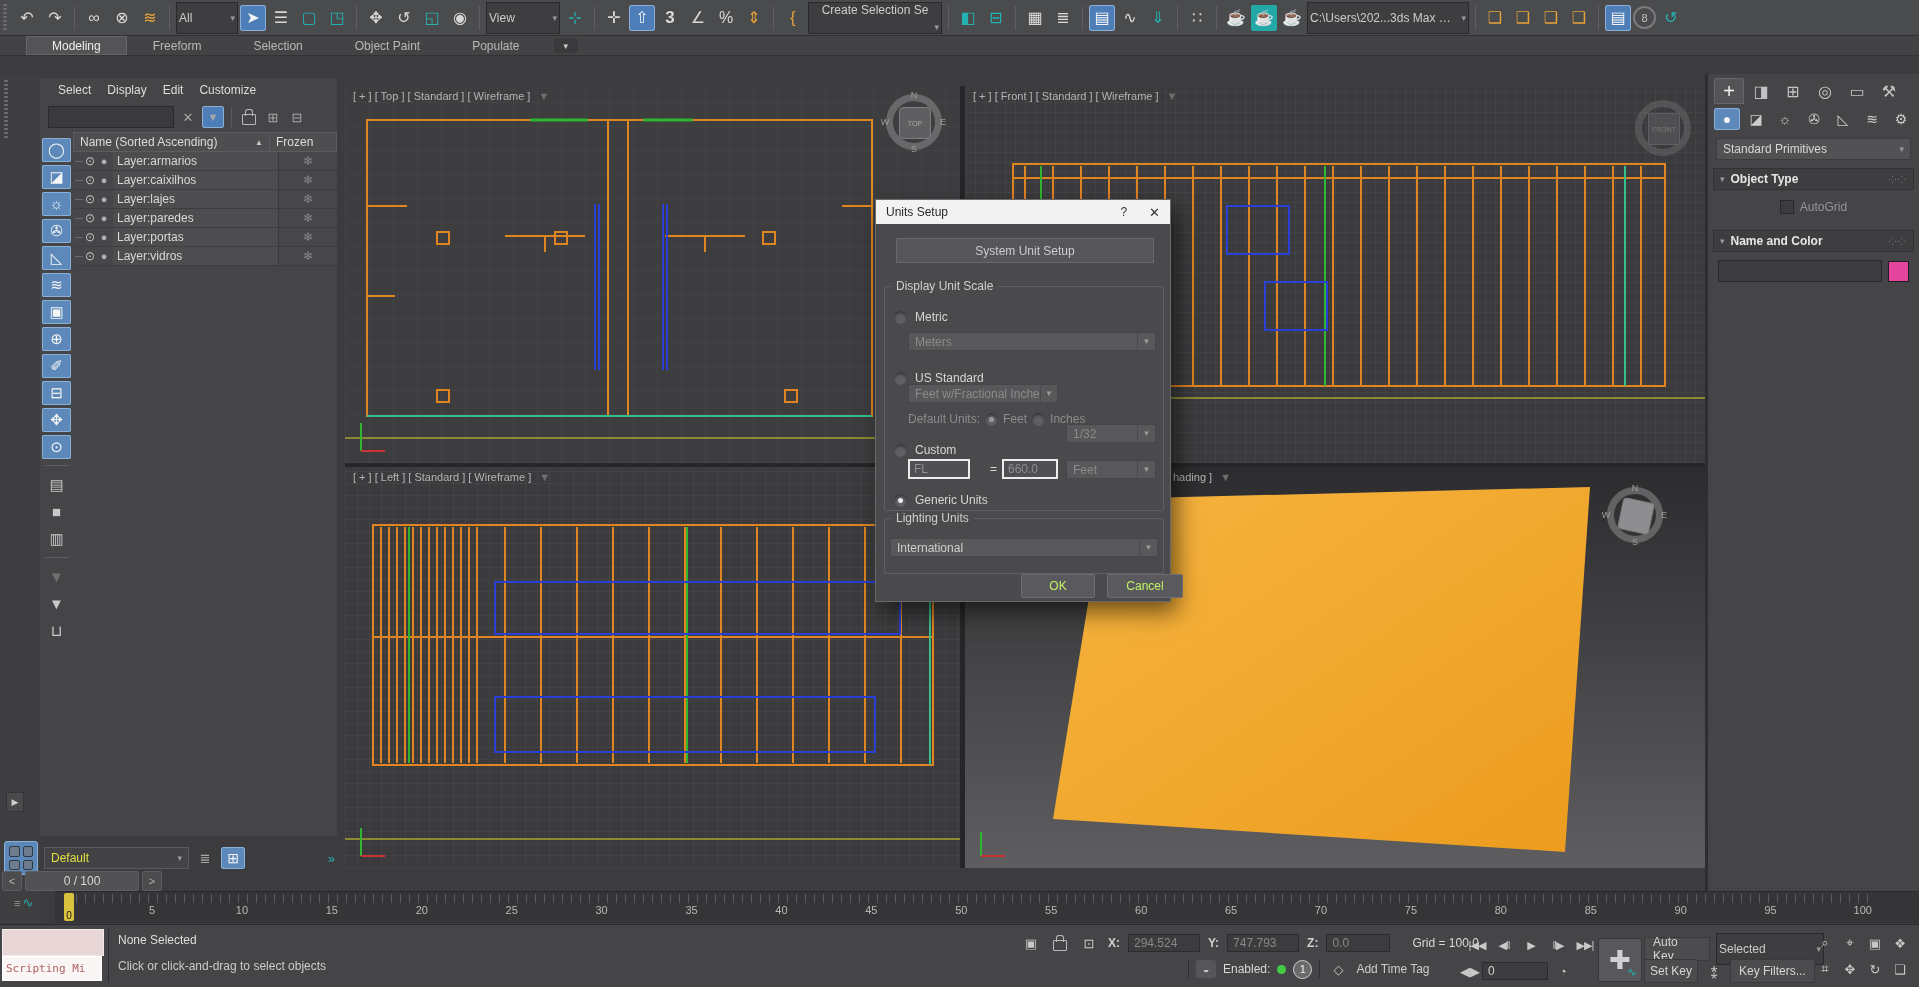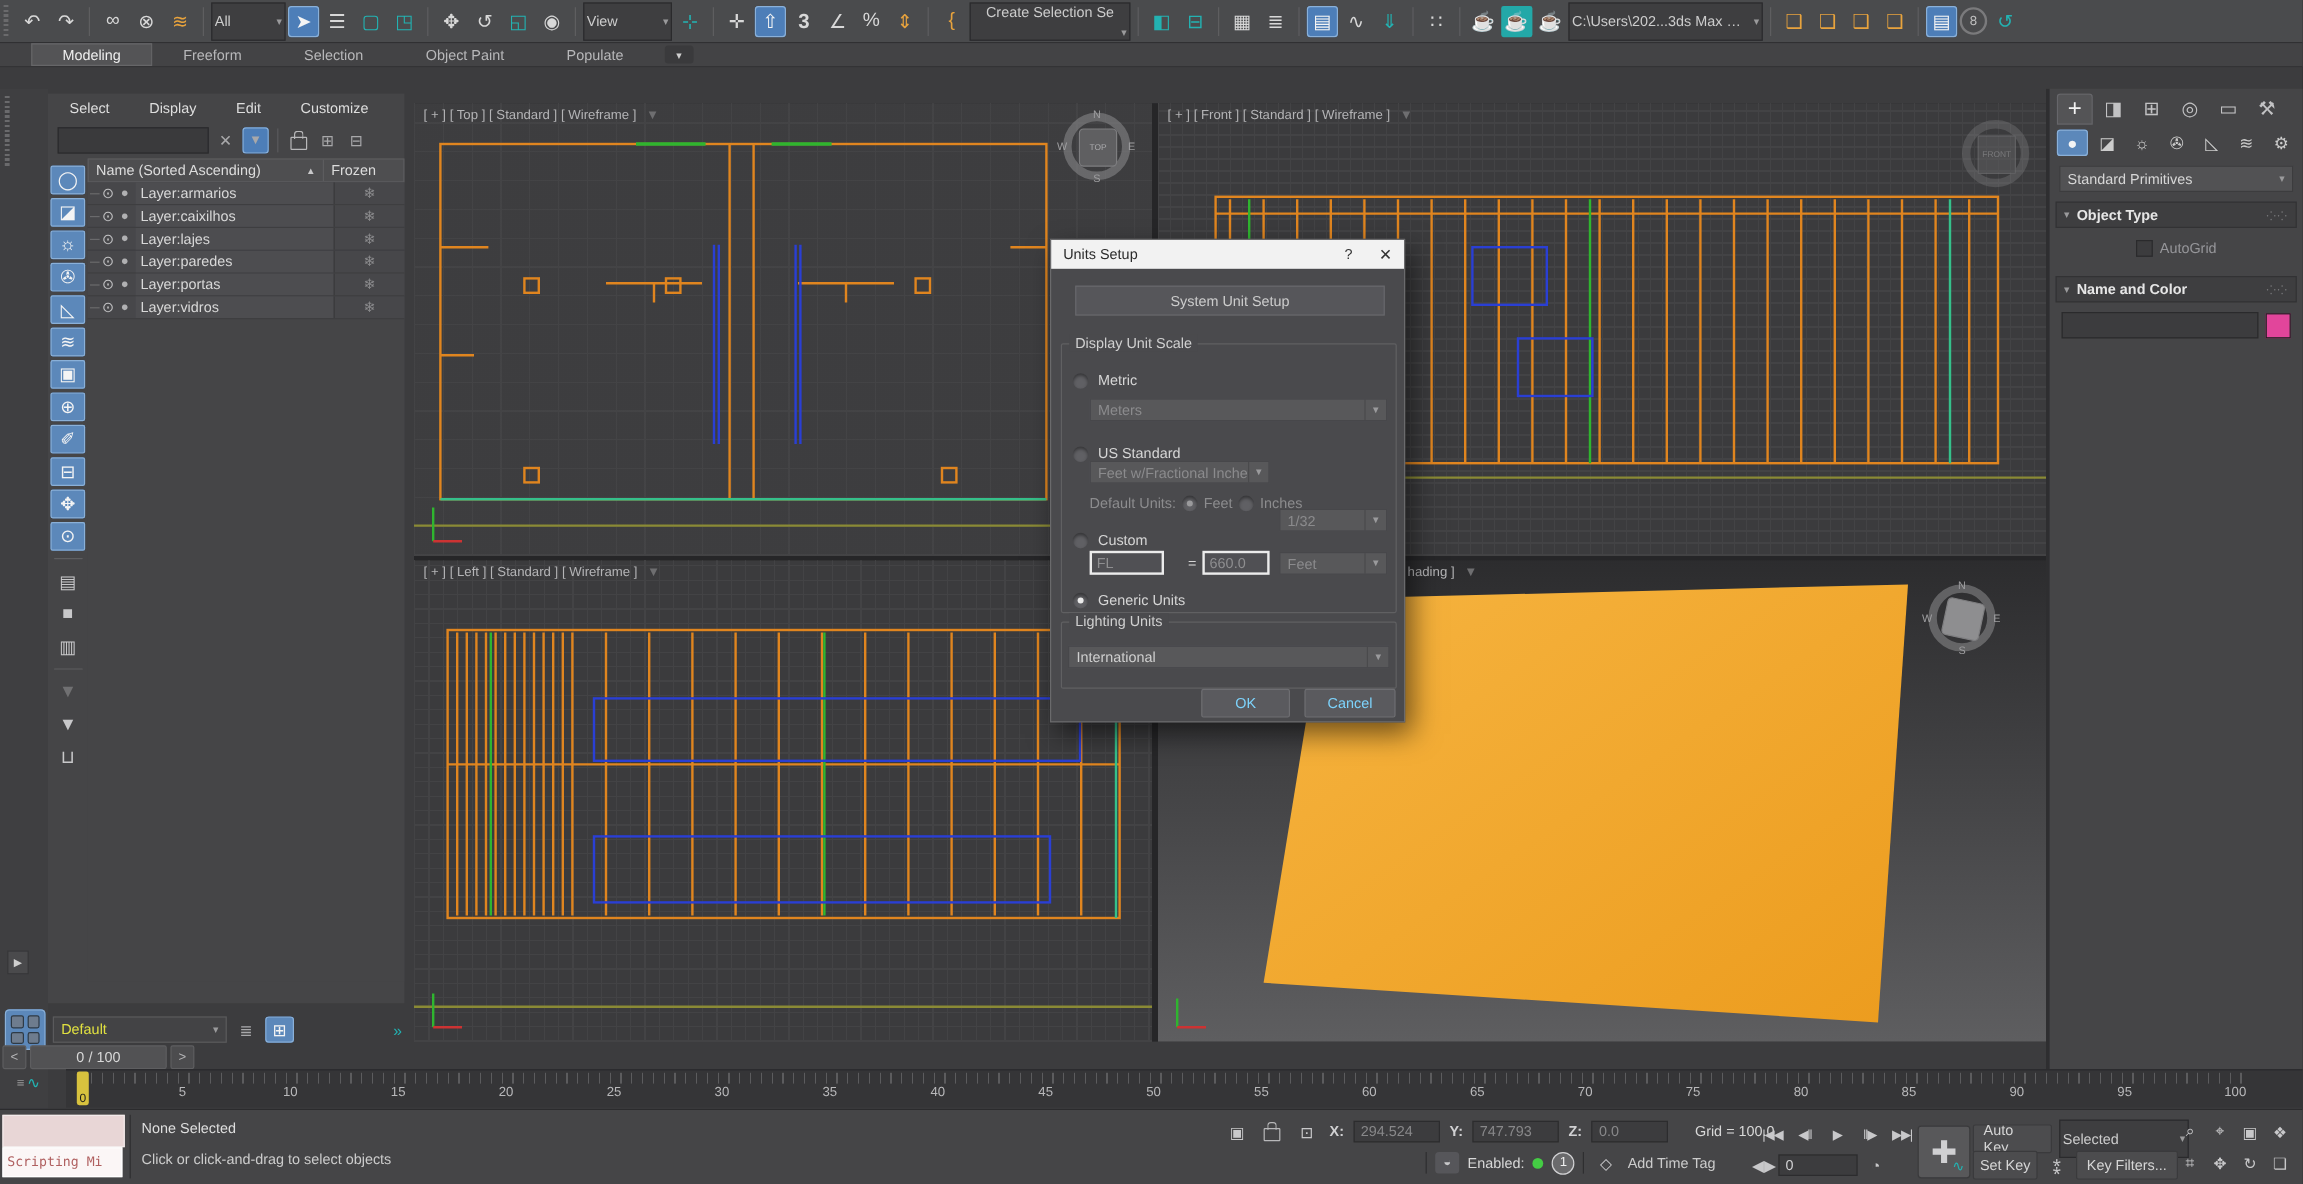--- a/index.html
+++ b/index.html
@@ -34,21 +34,21 @@
   .ribbon2 .sect{position:absolute;left:8px;top:1px;height:16px;display:flex;align-items:center;padding:0 10px;
                  background:#4a4a4c;border:1px solid #3a3a3c;font-size:11px;color:#c8c8ca;}
   
   .gutter{position:absolute;left:0;top:74px;width:40px;bottom:63px;background:#3f3f41;}
   .gutter::before{content:"";position:absolute;left:4px;top:6px;width:4px;height:60px;
                   background:repeating-linear-gradient(#6a6a6c 0 2px,transparent 2px 4px);}
   .expand-btn{position:absolute;left:6px;top:718px;width:16px;height:18px;background:#4a4a4c;color:#cfcfcf;
               display:flex;align-items:center;justify-content:center;font-size:9px;border:1px solid #353537;}
   
   .explorer{position:absolute;left:40px;top:78px;width:297px;height:758px;background:#454547;box-sizing:border-box;}
-  .exp-menus{height:24px;display:flex;align-items:center;gap:33px;padding-left:18px;font-size:12px;color:#dedede;}
+  .exp-menus{height:24px;display:flex;align-items:center;gap:16px;padding-left:18px;font-size:12px;color:#dedede;}
   .exp-search{height:30px;display:flex;align-items:center;gap:4px;padding-left:8px;}
   .exp-input{width:124px;height:20px;background:#3a3a3c;border:1px solid #2a2a2c;}
   .sm-ico{width:20px;height:20px;display:flex;align-items:center;justify-content:center;font-size:13px;color:#a8a8aa;}
   .sm-ico.hl{width:22px;height:22px;}
   .vsep{width:1px;height:20px;background:#5a5a5c;margin:0 3px;}
   .lock{position:relative;width:12px;height:9px;background:none;border:1px solid #b8b8ba;border-radius:1px;margin-top:5px;}
   .lock::before{content:"";position:absolute;left:2px;top:-6px;width:6px;height:6px;border:1px solid #b8b8ba;
                 border-bottom:none;border-radius:3px 3px 0 0;}
   .exp-body{display:flex;height:686px;}
   .strip{width:33px;display:flex;flex-direction:column;align-items:center;padding-top:4px;}
@@ -145,21 +145,21 @@
   .drow{position:absolute;display:flex;align-items:center;gap:8px;}
   .dtext{color:#d6d6d6;} .ddim{color:#8c8c8e;}
   .ddd{position:absolute;height:19px;background:#58585a;border:1px solid #47474a;display:flex;align-items:center;
        padding:0 0 0 6px;box-sizing:border-box;color:#8b8b8d;}
   .ddd.en{color:#cfcfcf;}
   .ddarr{margin-left:auto;width:17px;align-self:stretch;display:flex;align-items:center;justify-content:center;
          border-left:1px solid #4a4a4c;color:#9a9a9c;font-size:8px;}
   .winput{position:absolute;height:20px;background:#505054;border:2px solid #ececec;display:flex;align-items:center;
           padding:0 4px;color:#8e8e90;box-sizing:border-box;}
   .dbtn{position:absolute;width:72px;height:22px;background:#5a5a5e;border:1px solid #6e6e72;border-radius:2px;
-        display:flex;align-items:center;justify-content:center;color:#7dd3fc;}
+        display:flex;align-items:center;justify-content:center;color:#bef264;margin-left:20px;}
   
   .nav0100{position:absolute;left:2px;top:871px;height:19px;display:flex;align-items:center;gap:3px;}
   .nbtn{width:18px;height:18px;background:#4c4c4e;border:1px solid #5e5e60;border-radius:2px;display:flex;
         align-items:center;justify-content:center;color:#b8b8ba;font-size:11px;}
   .nfield{width:112px;height:18px;background:#525254;border:1px solid #5e5e60;border-radius:2px;display:flex;
           align-items:center;justify-content:center;color:#d8d8d8;}
   .ruler{position:absolute;left:55px;top:891px;width:1864px;height:31px;background:#353537;border-top:1px solid #2a2a2c;}
   .ruler .ticks{position:absolute;left:12px;right:46px;top:2px;height:9px;
         background:repeating-linear-gradient(90deg,#5c5c5e 0 1px,transparent 1px 9px);}
   .ruler .tlabels{position:absolute;left:90px;width:1727px;top:12px;display:flex;justify-content:space-between;}

